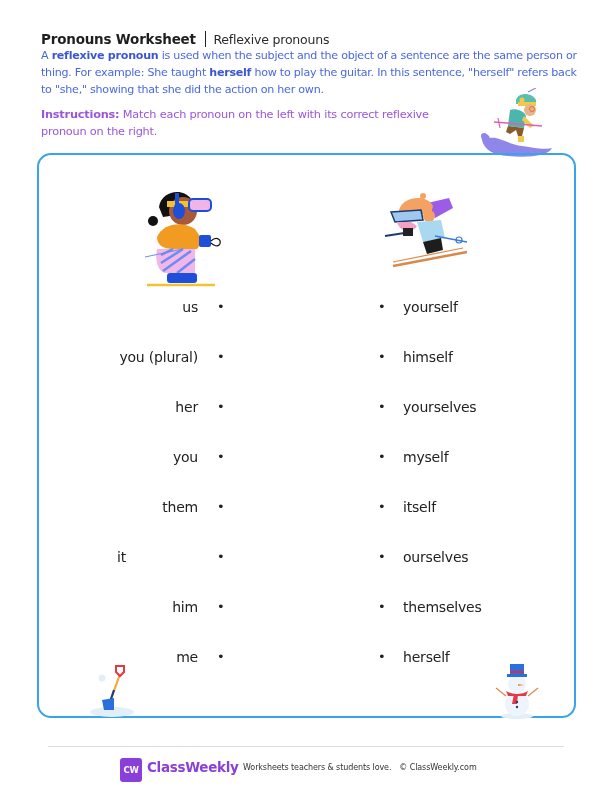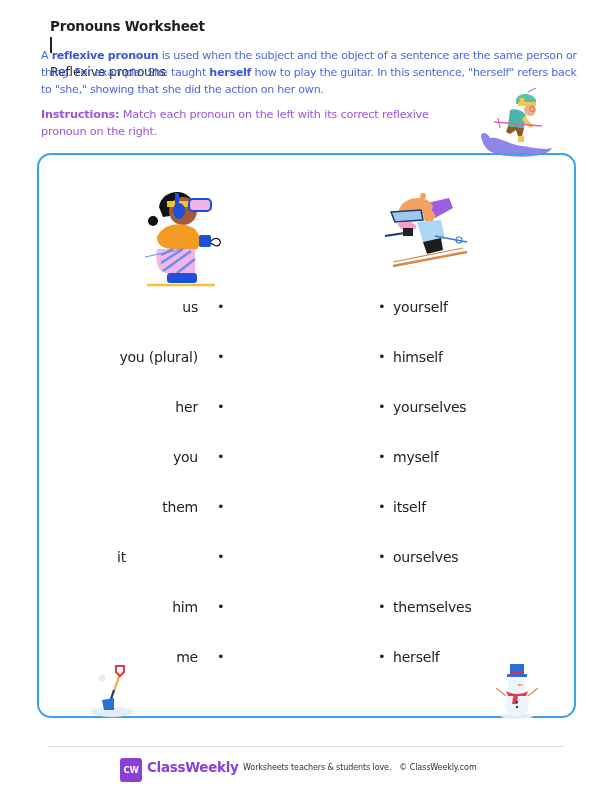--- a/index.html
+++ b/index.html
@@ -1,36 +1,36 @@
 <!DOCTYPE html>
 <html><head>
   <meta charset="utf-8">
   <style>
     * { margin: 0; padding: 0; box-sizing: border-box; }
     html, body { width: 612px; height: 792px; background: #ffffff; overflow: hidden; }
     body { position: relative; font-family: "DejaVu Sans", "Liberation Sans", sans-serif; color: #222; }
 
-    .header { position: absolute; left: 41px; top: 18px; display: flex; align-items: baseline; white-space: nowrap; flex-direction: column; }
+    .header { position: absolute; left: 41px; top: 18px; display: flex; align-items: baseline; white-space: nowrap; }
     .title { font-size: 13.5px; font-weight: bold; color: #1e1e1e; letter-spacing: -0.2px; }
     .sep { display: inline-block; width: 1.6px; height: 16px; background: #222; margin: 0 7px 0 9px; position: relative; top: 3px; }
     .subtitle { font-size: 12.5px; color: #2a2a2a; letter-spacing: -0.2px; margin-top: 14px; }
 
     .intro { position: absolute; left: 41px; top: 47px; width: 540px; font-size: 11.1px; line-height: 17px; color: #4a67e0; letter-spacing: -0.25px; }
     .intro b { color: #3a55d6; }
 
     .instructions { position: absolute; left: 41px; top: 106px; width: 400px; font-size: 11.3px; line-height: 17px; color: #9a55dd; letter-spacing: -0.2px; }
     .instructions b { font-weight: bold; }
 
     .box { position: absolute; left: 37px; top: 153px; width: 539px; height: 565px; border: 2.5px solid #3aa4ea; border-radius: 14px; }
 
     .row { position: absolute; height: 20px; font-size: 14px; color: #222; letter-spacing: -0.2px; }
     .left-word { position: absolute; right: 414px; text-align: center; white-space: nowrap; }
     .left-dot { position: absolute; left: 217px; font-size: 13px; }
     .right-dot { position: absolute; left: 378px; font-size: 13px; }
-    .right-word { position: absolute; left: 393px; white-space: nowrap; }
+    .right-word { position: absolute; left: 403px; white-space: nowrap; }
 
     .footer-line { position: absolute; left: 48px; top: 746px; width: 516px; height: 1px; background: #dedede; }
     .logo { position: absolute; left: 120px; top: 758px; width: 22px; height: 24px; background: #8b3fd9; border-radius: 3px; color: #fff; font-size: 8.5px; font-weight: bold; display: flex; align-items: center; justify-content: center; letter-spacing: -0.3px; }
     .brand { position: absolute; left: 147px; top: 759px; font-size: 13.5px; font-weight: bold; color: #8b3fd9; letter-spacing: -0.3px; }
     .tagline { position: absolute; left: 243px; top: 763px; font-size: 8px; color: #333; white-space: nowrap; letter-spacing: -0.1px; }
     .tagline span { margin-left: 8px; }
 
     .illus { position: absolute; }
   </style>
 </head>

